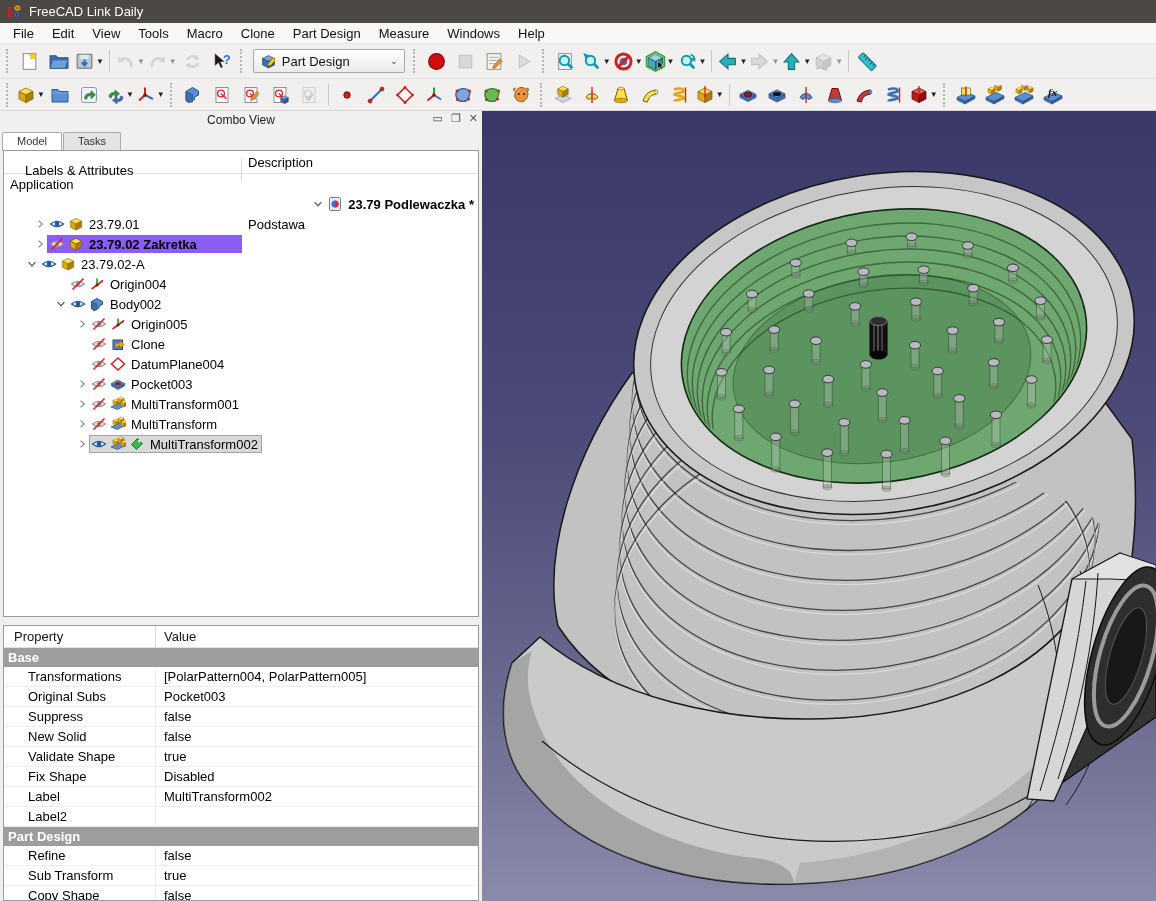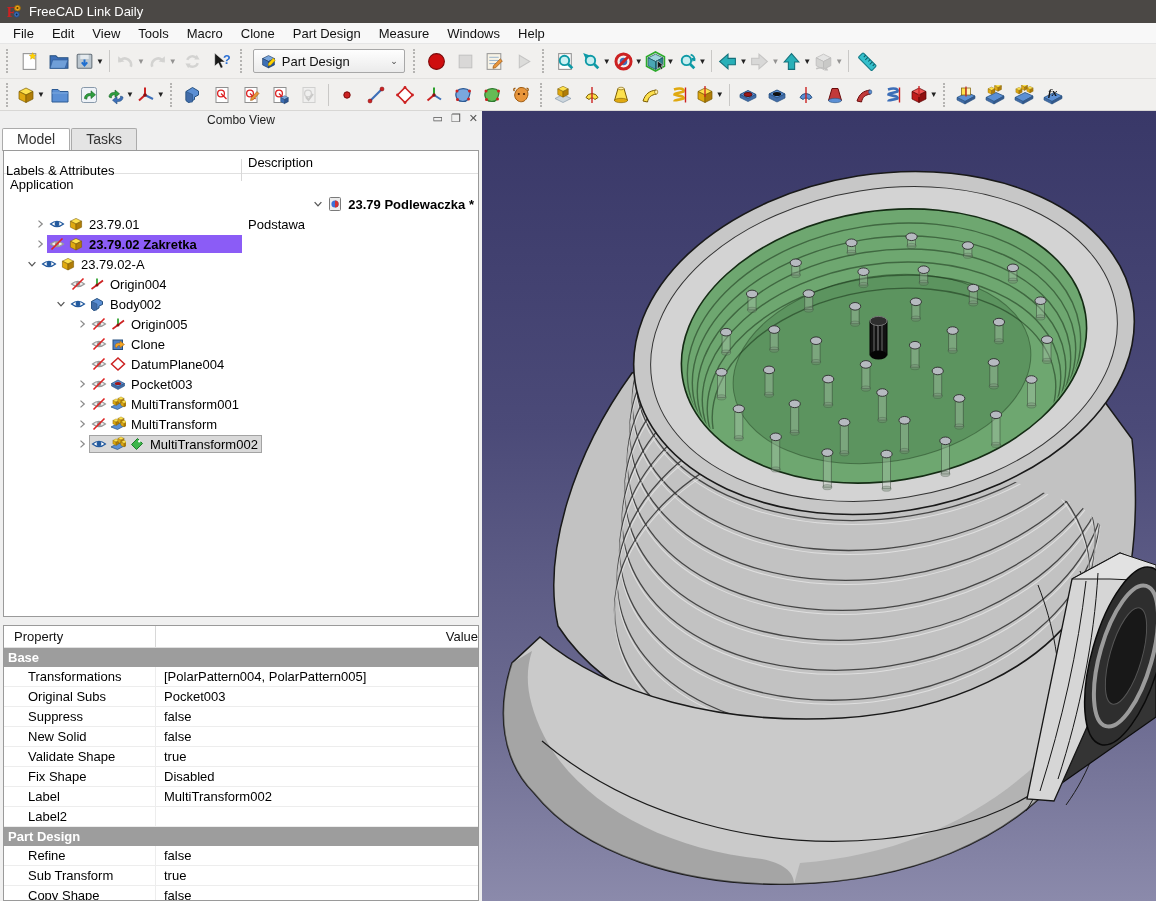--- a/index.html
+++ b/index.html
@@ -32,42 +32,42 @@
   .wb-select .wb-label { flex:1; font-size:13px; color:#111; }
   .wb-select .chev { font-size:9px; color:#444; }
 
   
   #main { flex:1; display:flex; min-height:0; }
   #combo { width:482px; flex:0 0 auto; background:#f0f0f0; display:flex; flex-direction:column; }
   #combo-header { height:18px; position:relative; display:flex; align-items:center; justify-content:center; font-size:12px; color:#222; }
   #combo-header .win-btns { position:absolute; right:4px; top:1px; display:flex; gap:8px; color:#555; font-size:11px; }
   #combo-header .win-btns span { cursor:default; }
   #combo-tabs { height:21px; display:flex; align-items:flex-end; padding-left:2px; }
-  .tab { padding:2px 14px 3px 14px; font-size:14px; border:1px solid #ababab; border-bottom:none; background:#e4e4e4; color:#333; margin-right:1px; border-radius:2px 2px 0 0; }
+  .tab { padding:2px 14px 3px 14px; font-size:11px; border:1px solid #ababab; border-bottom:none; background:#e4e4e4; color:#333; margin-right:1px; border-radius:2px 2px 0 0; }
   .tab.active { background:#fff; position:relative; top:1px; padding-bottom:4px; }
 
   #tree-box { margin:0 3px; height:467px; background:#fff; border:1px solid #9a9a9a; overflow:hidden; position:relative; }
   #tree-head { height:23px; display:flex; border-bottom:1px solid #e0e0e0; align-items:center; }
-  #tree-head .hc1 { width:238px; padding-left:2px; border-right:1px solid #d8d8d8; height:100%; display:flex; align-items:center;margin-top:16px; }
+  #tree-head .hc1 { width:238px; padding-left:21px; border-right:1px solid #d8d8d8; height:100%; display:flex; align-items:center;margin-top:16px; }
   #tree-head .hc2 { padding-left:6px; }
   .trow { height:20px; display:flex; align-items:center; position:relative; white-space:nowrap; }
   .trow .exp { width:14px; height:14px; flex:0 0 auto; display:flex; align-items:center; justify-content:center; }
   .trow .exp svg { width:12px; height:12px; }
   .wrap { display:inline-flex; align-items:center; height:18px; padding:0 3px 0 1px; border:1px solid transparent; }
   .wrap.selblue { background:#8b5cf6; }
   .wrap.selgray { background:#d9d9d9; border:1px solid #a3a3a3; }
   .trow .micon { width:17px; height:16px; margin-right:2px; flex:0 0 auto; }
   .trow .micon svg { width:16px; height:16px; display:block; }
   .trow .lbl { padding-left:2px; color:#000; }
   .trow .lbl.b { font-weight:bold; }
   .trow .desc { position:absolute; left:244px; color:#000; }
 
   #splitter { height:8px; }
   #prop-box { margin:0 3px; flex:1; background:#fff; border:1px solid #9a9a9a; overflow:hidden; }
-  #prop-head { height:22px; display:flex; align-items:center; border-bottom:1px solid #e0e0e0; color:#111;justify-content:space-between; }
+  #prop-head { height:22px; display:flex; align-items:center; border-bottom:1px solid #e0e0e0; color:#111; }
   #prop-head .pc1 { width:152px; padding-left:10px; border-right:1px solid #d8d8d8; height:100%; display:flex; align-items:center; }
   #prop-head .pc2 { padding-left:8px; }
   .pgroup { height:19px; background:#9d9d9d; color:#fff; font-weight:bold; display:flex; align-items:center; padding-left:4px; }
   .prow { height:20px; display:flex; border-bottom:1px solid #ededed; }
   .prow .pn { width:152px; padding-left:24px; border-right:1px solid #ededed; display:flex; align-items:center; color:#000; }
   .prow .pv { flex:1; padding-left:8px; display:flex; align-items:center; color:#000; }
 
   
   #viewport { flex:1; position:relative; background:linear-gradient(#393868 0%, #4b4a78 40%, #6b6a90 75%, #8b8aab 100%); }
   #viewport svg { position:absolute; inset:0; }

